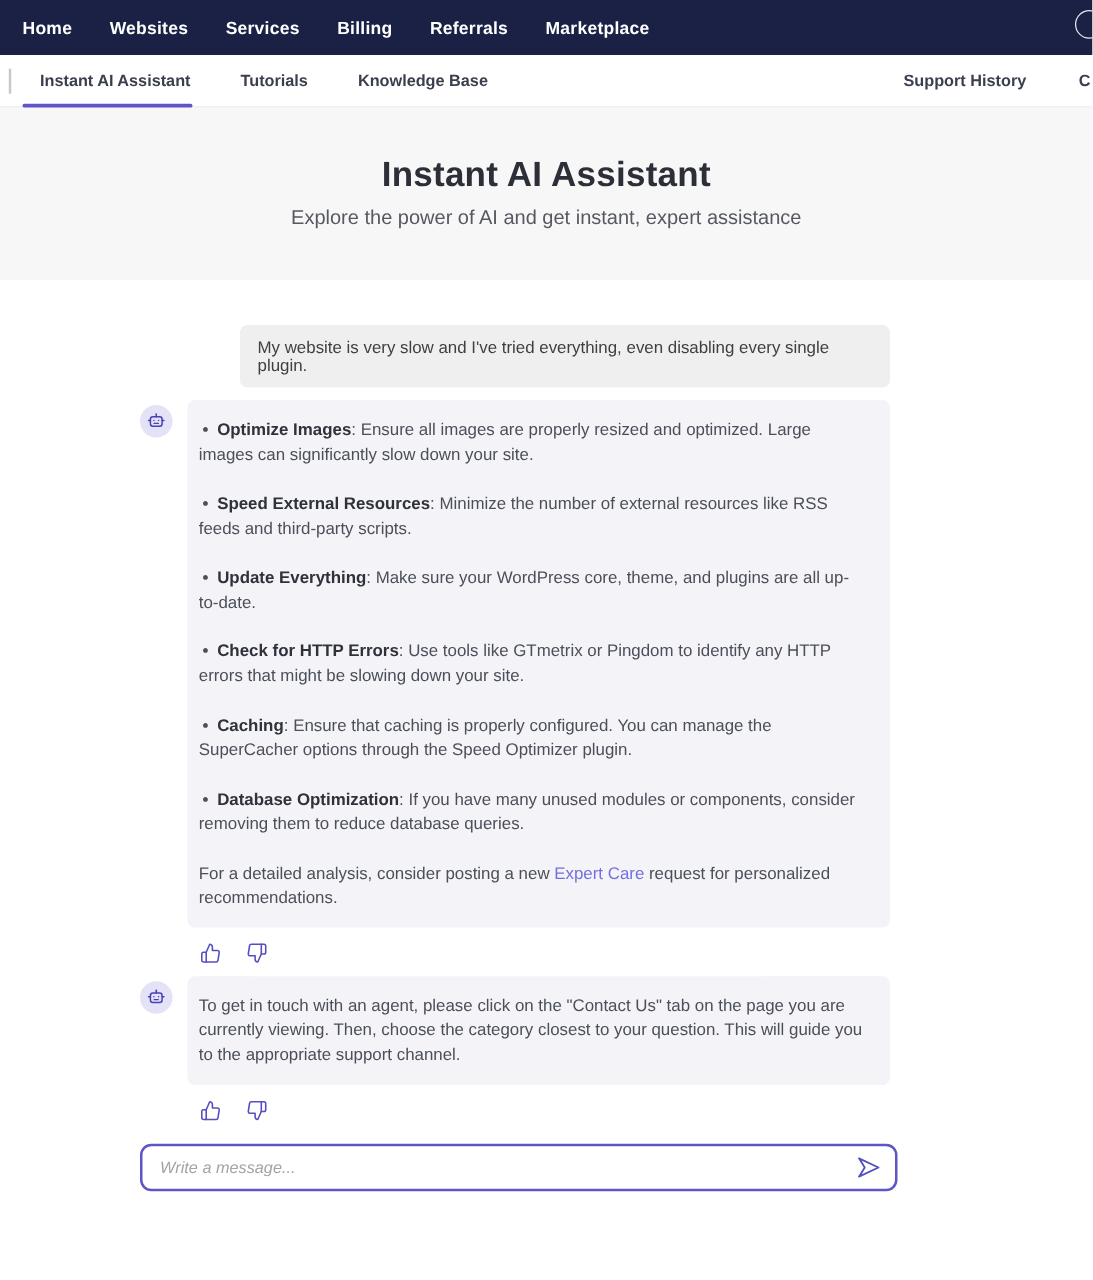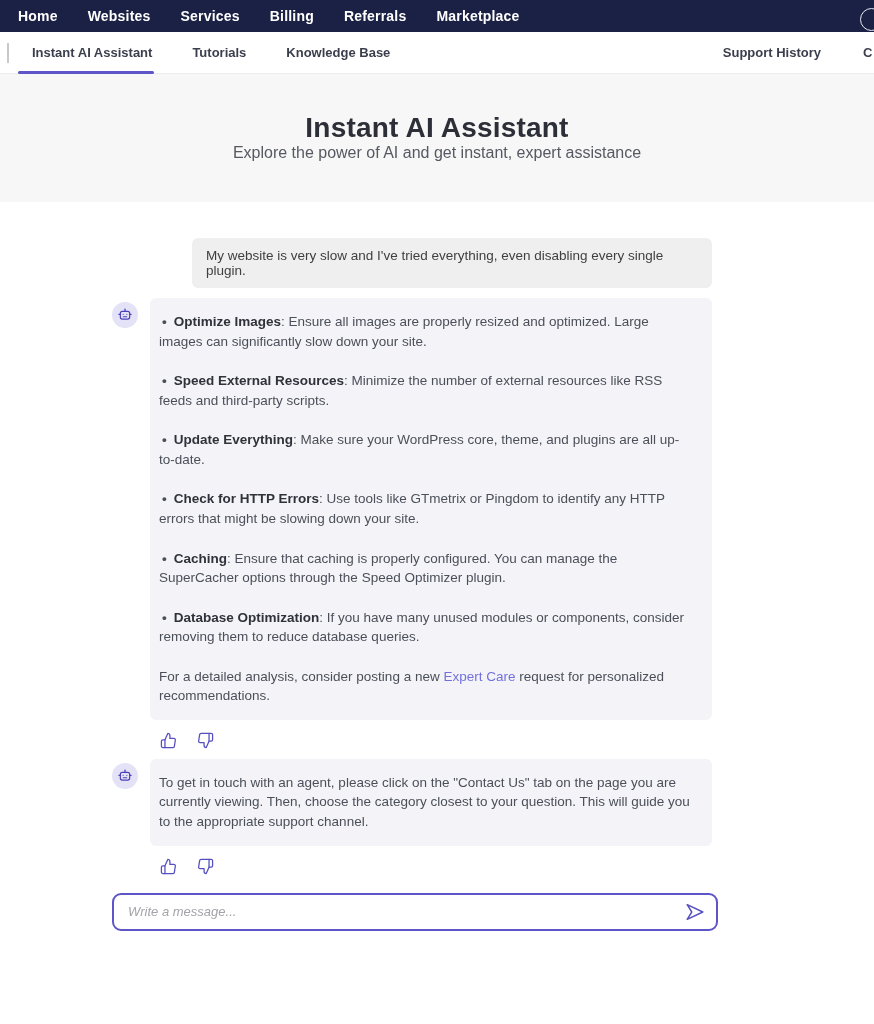--- a/index.html
+++ b/index.html
@@ -10,21 +10,21 @@
     color: #4b4f59;
     width: 874px;
     height: 1024px;
     overflow: hidden;
     position: relative;
   }
 
   
   .topnav {
     background: #1b2145;
-    height: 32px;
+    height: 44px;
     display: flex;
     align-items: center;
     padding-left: 18px;
     gap: 30px;
     position: relative;
   }
   .topnav .nav-item {
     color: #ffffff;
     font-size: 14px;
     font-weight: 700;
@@ -112,20 +112,21 @@
     padding: 38px 0 40px 0;
     text-align: center;
   }
   .hero h1 {
     font-size: 28px;
     font-weight: 700;
     color: #2c2f37;
     letter-spacing: 0.2px;
   }
   .hero .subtitle {
+    margin-top: 10px;
     font-size: 16px;
     color: #565961;
   }
 
   
   .chat {
     width: 600px;
     margin-left: 112px;
     padding-top: 36px;
   }

